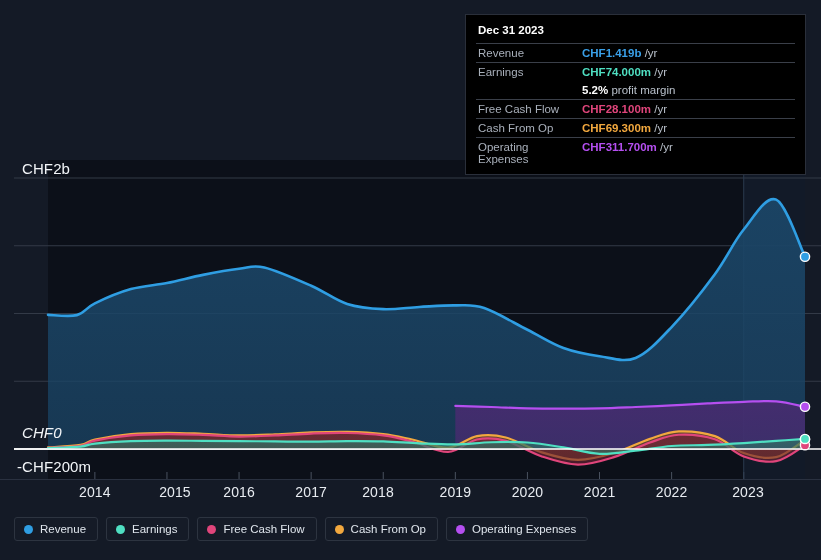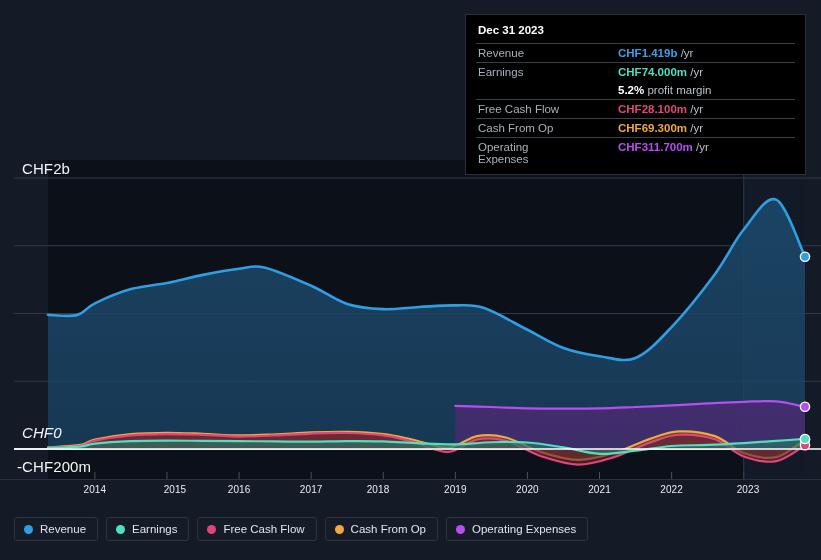--- a/index.html
+++ b/index.html
@@ -17,21 +17,21 @@
     position:absolute;left:0;top:0;width:821px;height:500px;
   }
   #svg{position:absolute;left:0;top:0;}
 
   
   .ylab{
     position:absolute;font-size:15px;color:#f2f5f8;white-space:nowrap;
     letter-spacing:.1px;
   }
   .xlab{
-    position:absolute;font-size:10px;color:#e8ecf1;white-space:nowrap;
+    position:absolute;font-size:14px;color:#e8ecf1;white-space:nowrap;
     transform:translateX(-50%);letter-spacing:.1px;
   }
 
   
   #tip{
     position:absolute;left:465px;top:14px;width:341px;
     background:#000000;
     border:1px solid #2a2f3a;
     box-sizing:border-box;
     padding:8px 10px 6px 10px;
@@ -45,21 +45,21 @@
   #tip table{border-collapse:collapse;width:100%;}
   #tip td{
     padding:3px 0 3px 0;
     border-top:1px solid #3a3f49;
     vertical-align:baseline;
     font-size:11.5px;
   }
   #tip tr.noline td{border-top:none;}
   #tip td.k{color:#a9b0bb;width:104px;padding-left:2px;}
   #tip td.v{color:#cfd6df;}
-  #tip .num{font-weight:bold;margin-left:36px;}
+  #tip .num{font-weight:bold;}
   #tip .unit{color:#b9c0ca;font-weight:normal;margin-top:20px;}
 
   
   #legend{
     position:absolute;left:14px;top:517px;
     display:flex;gap:8px;align-items:center;
   }
   .lg{
     display:flex;align-items:center;gap:7px;
     border:1px solid #2d3440;border-radius:3px;

